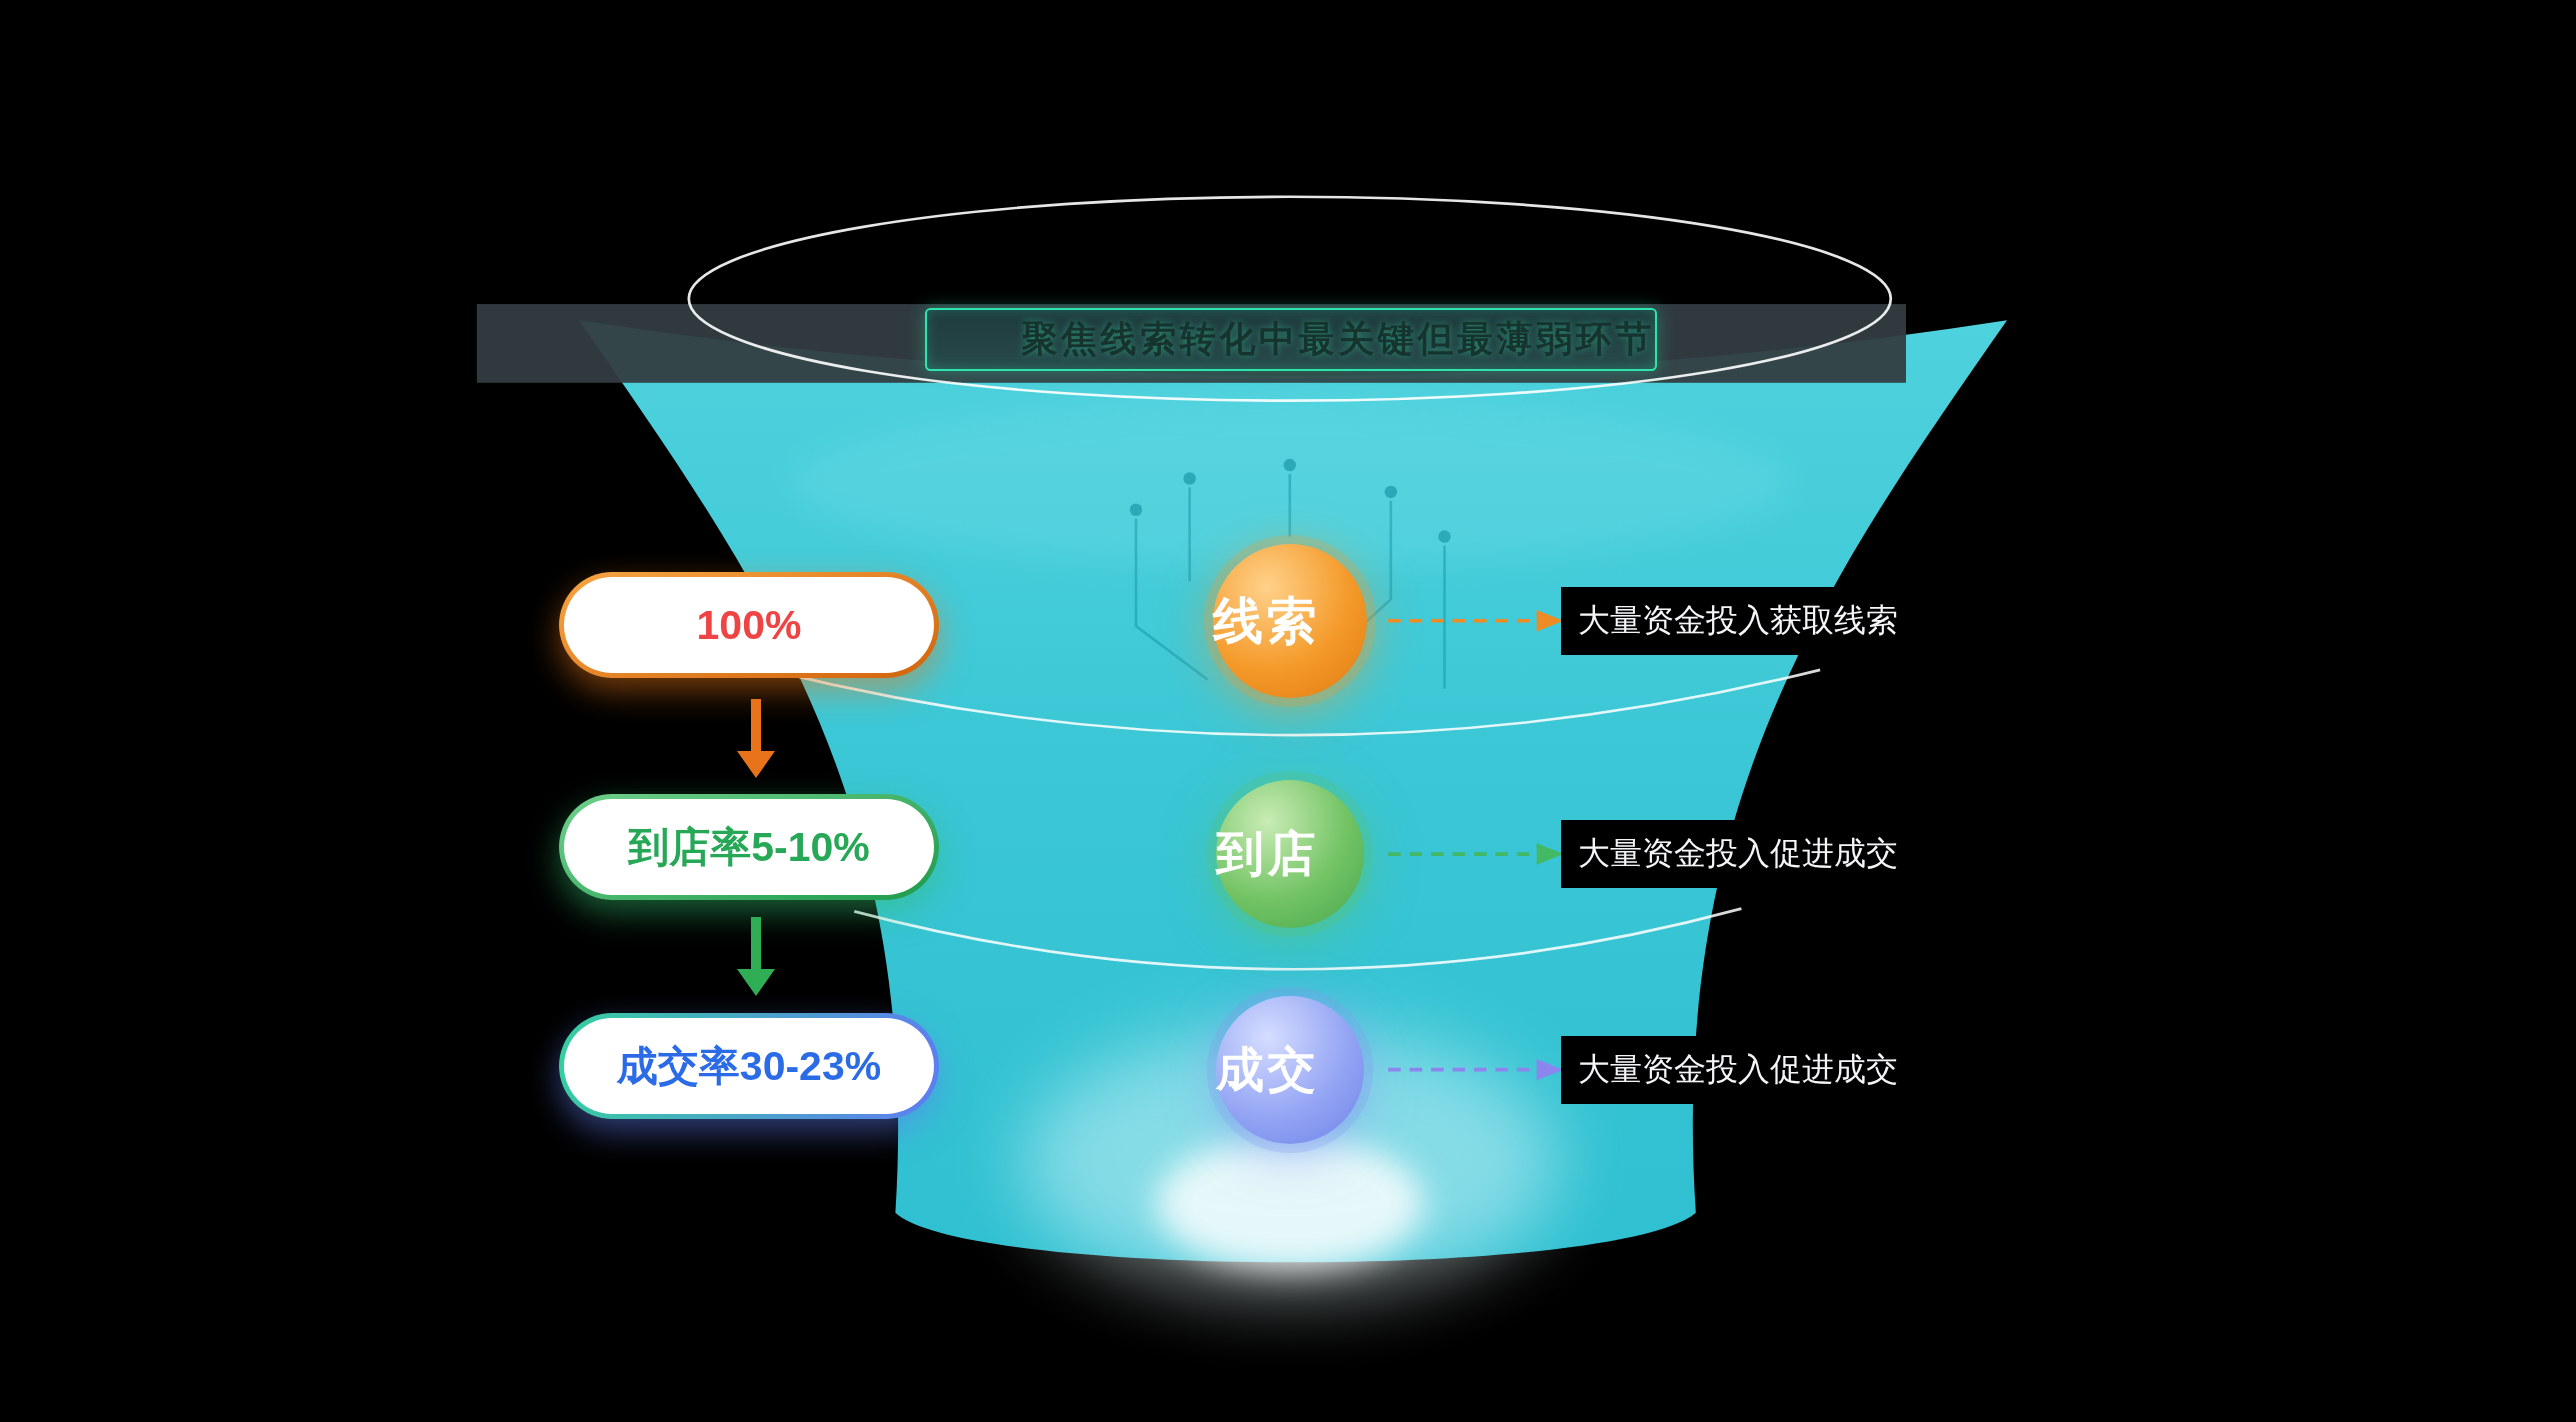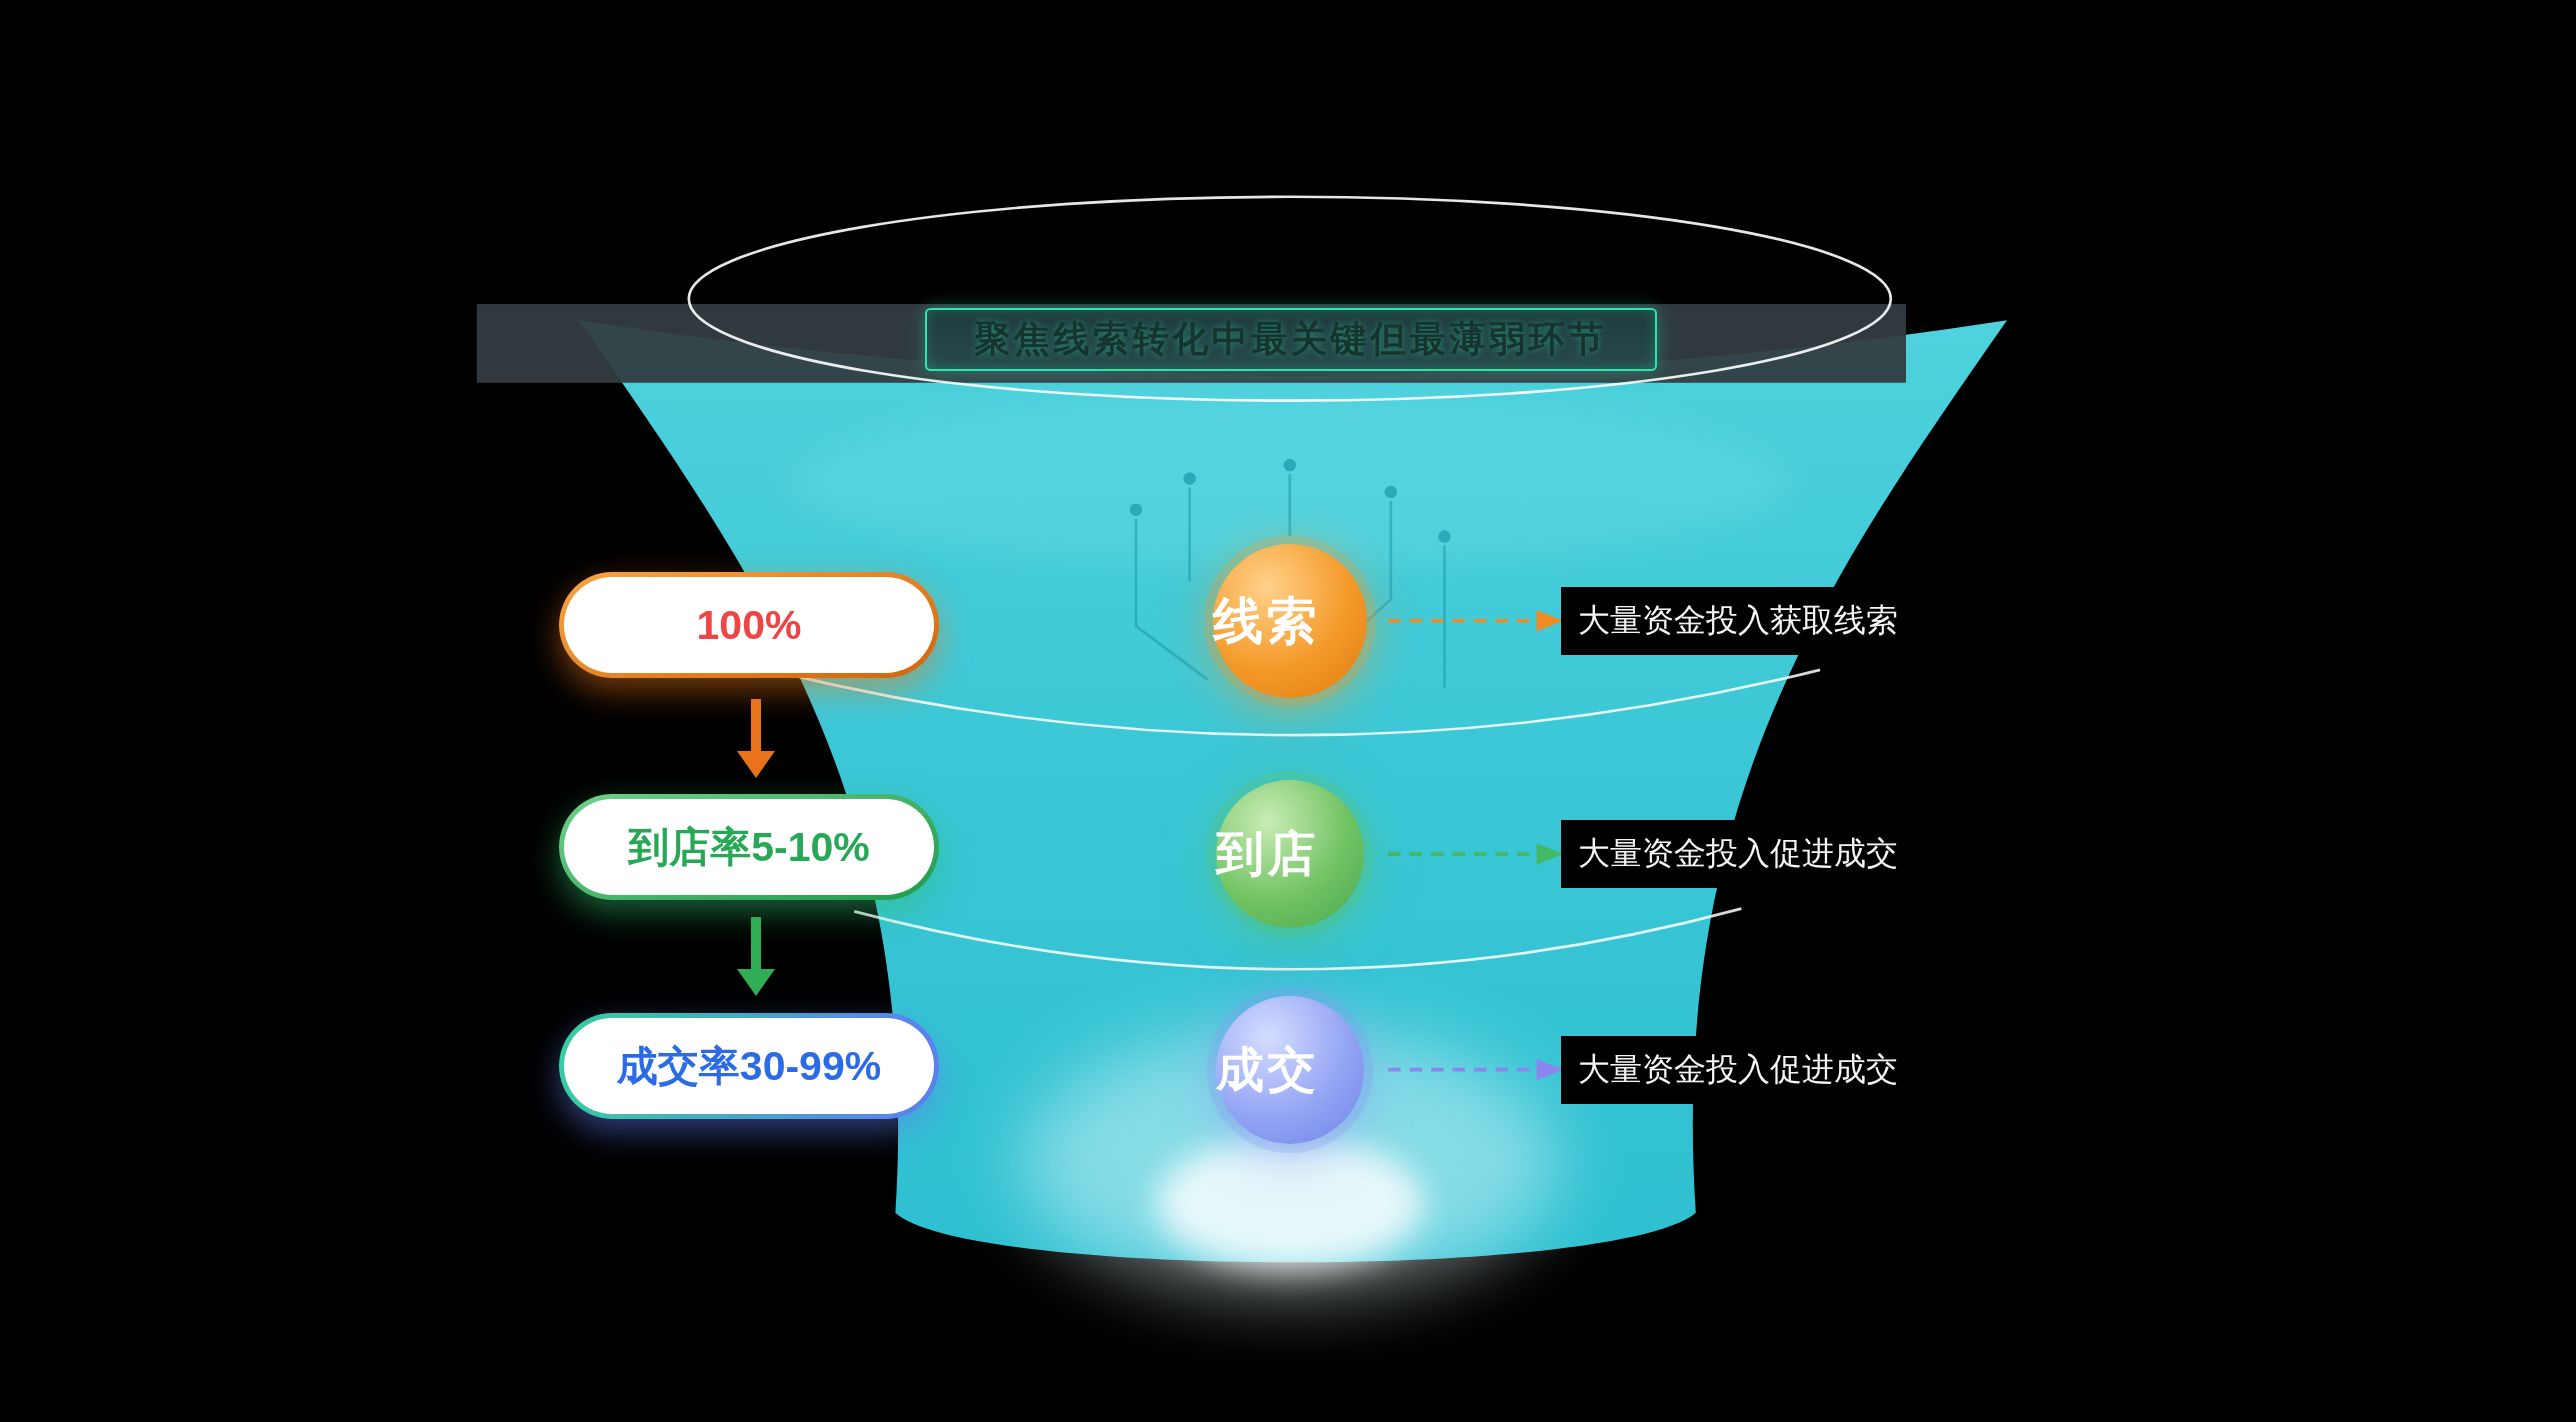--- a/index.html
+++ b/index.html
@@ -8,21 +8,21 @@
     overflow:hidden;font-family:"Liberation Sans",sans-serif;
   }
   .funnel-svg{position:absolute;left:0;top:0;z-index:0;}
 
   
   .title-banner{
     position:absolute;left:925px;top:308px;width:732px;height:63px;
     box-sizing:border-box;border:2.7px solid #2fe3ac;border-radius:5.4px;
     background:linear-gradient(180deg,rgba(28,58,60,0.85),rgba(38,78,78,0.8));
     box-shadow:0 0 18px rgba(46,227,172,0.35), inset 0 0 12.5px rgba(46,227,172,0.25);
-    display:flex;align-items:center;justify-content:center;z-index:3;
+    display:flex;align-items:center;justify-content:flex-end;z-index:3;
   }
   .title-text{
     color:#16332e;font-size:36px;font-weight:700;letter-spacing:3.6px;
     text-shadow:0 0 7.2px rgba(46,227,172,0.45);white-space:nowrap;
   }
 
   
   .pill{
     position:absolute;left:559px;width:380px;height:106px;border-radius:54px;
     padding:5.4px;box-sizing:border-box;z-index:3;
@@ -163,21 +163,21 @@
       <div class="head"></div>
   </div>
   <div class="pill pill-visit">
     <div class="pill-inner">到店率5-10%</div>
   </div>
   <div class="down-arrow down-arrow-2">
     <div class="stem"></div>
       <div class="head"></div>
   </div>
   <div class="pill pill-deal">
-    <div class="pill-inner">成交率30-99%</div>
+    <div class="pill-inner">成交率30-23%</div>
   </div>
 
   <div class="stage-circle circle-leads">
     <span>线索</span>
   </div>
   <div class="stage-circle circle-deal">
     <span>成交</span>
   </div>
   <div class="stage-circle circle-visit">
     <span>到店</span>

